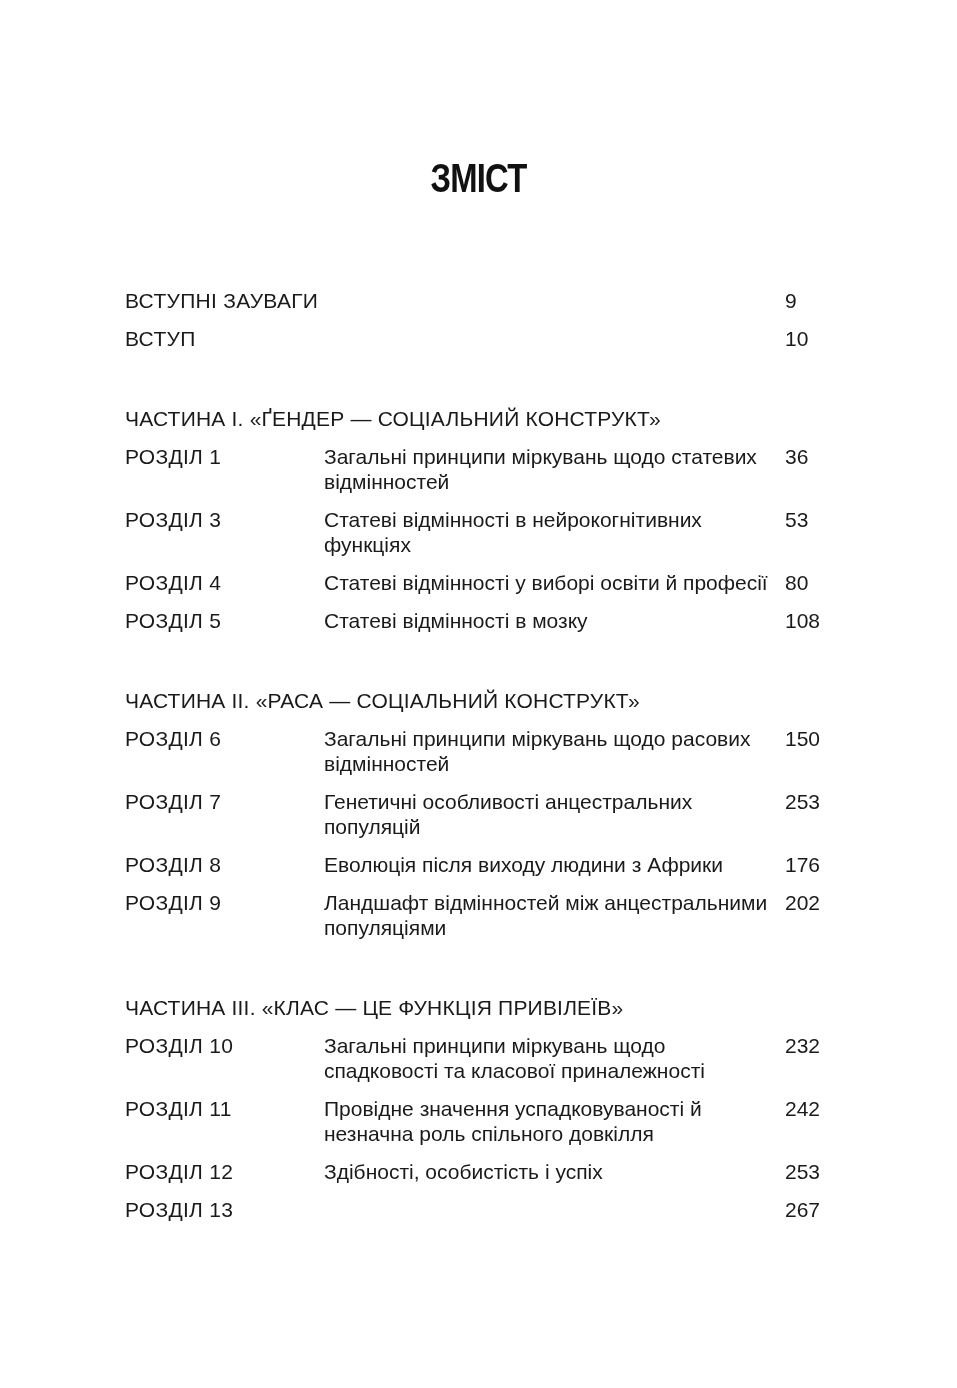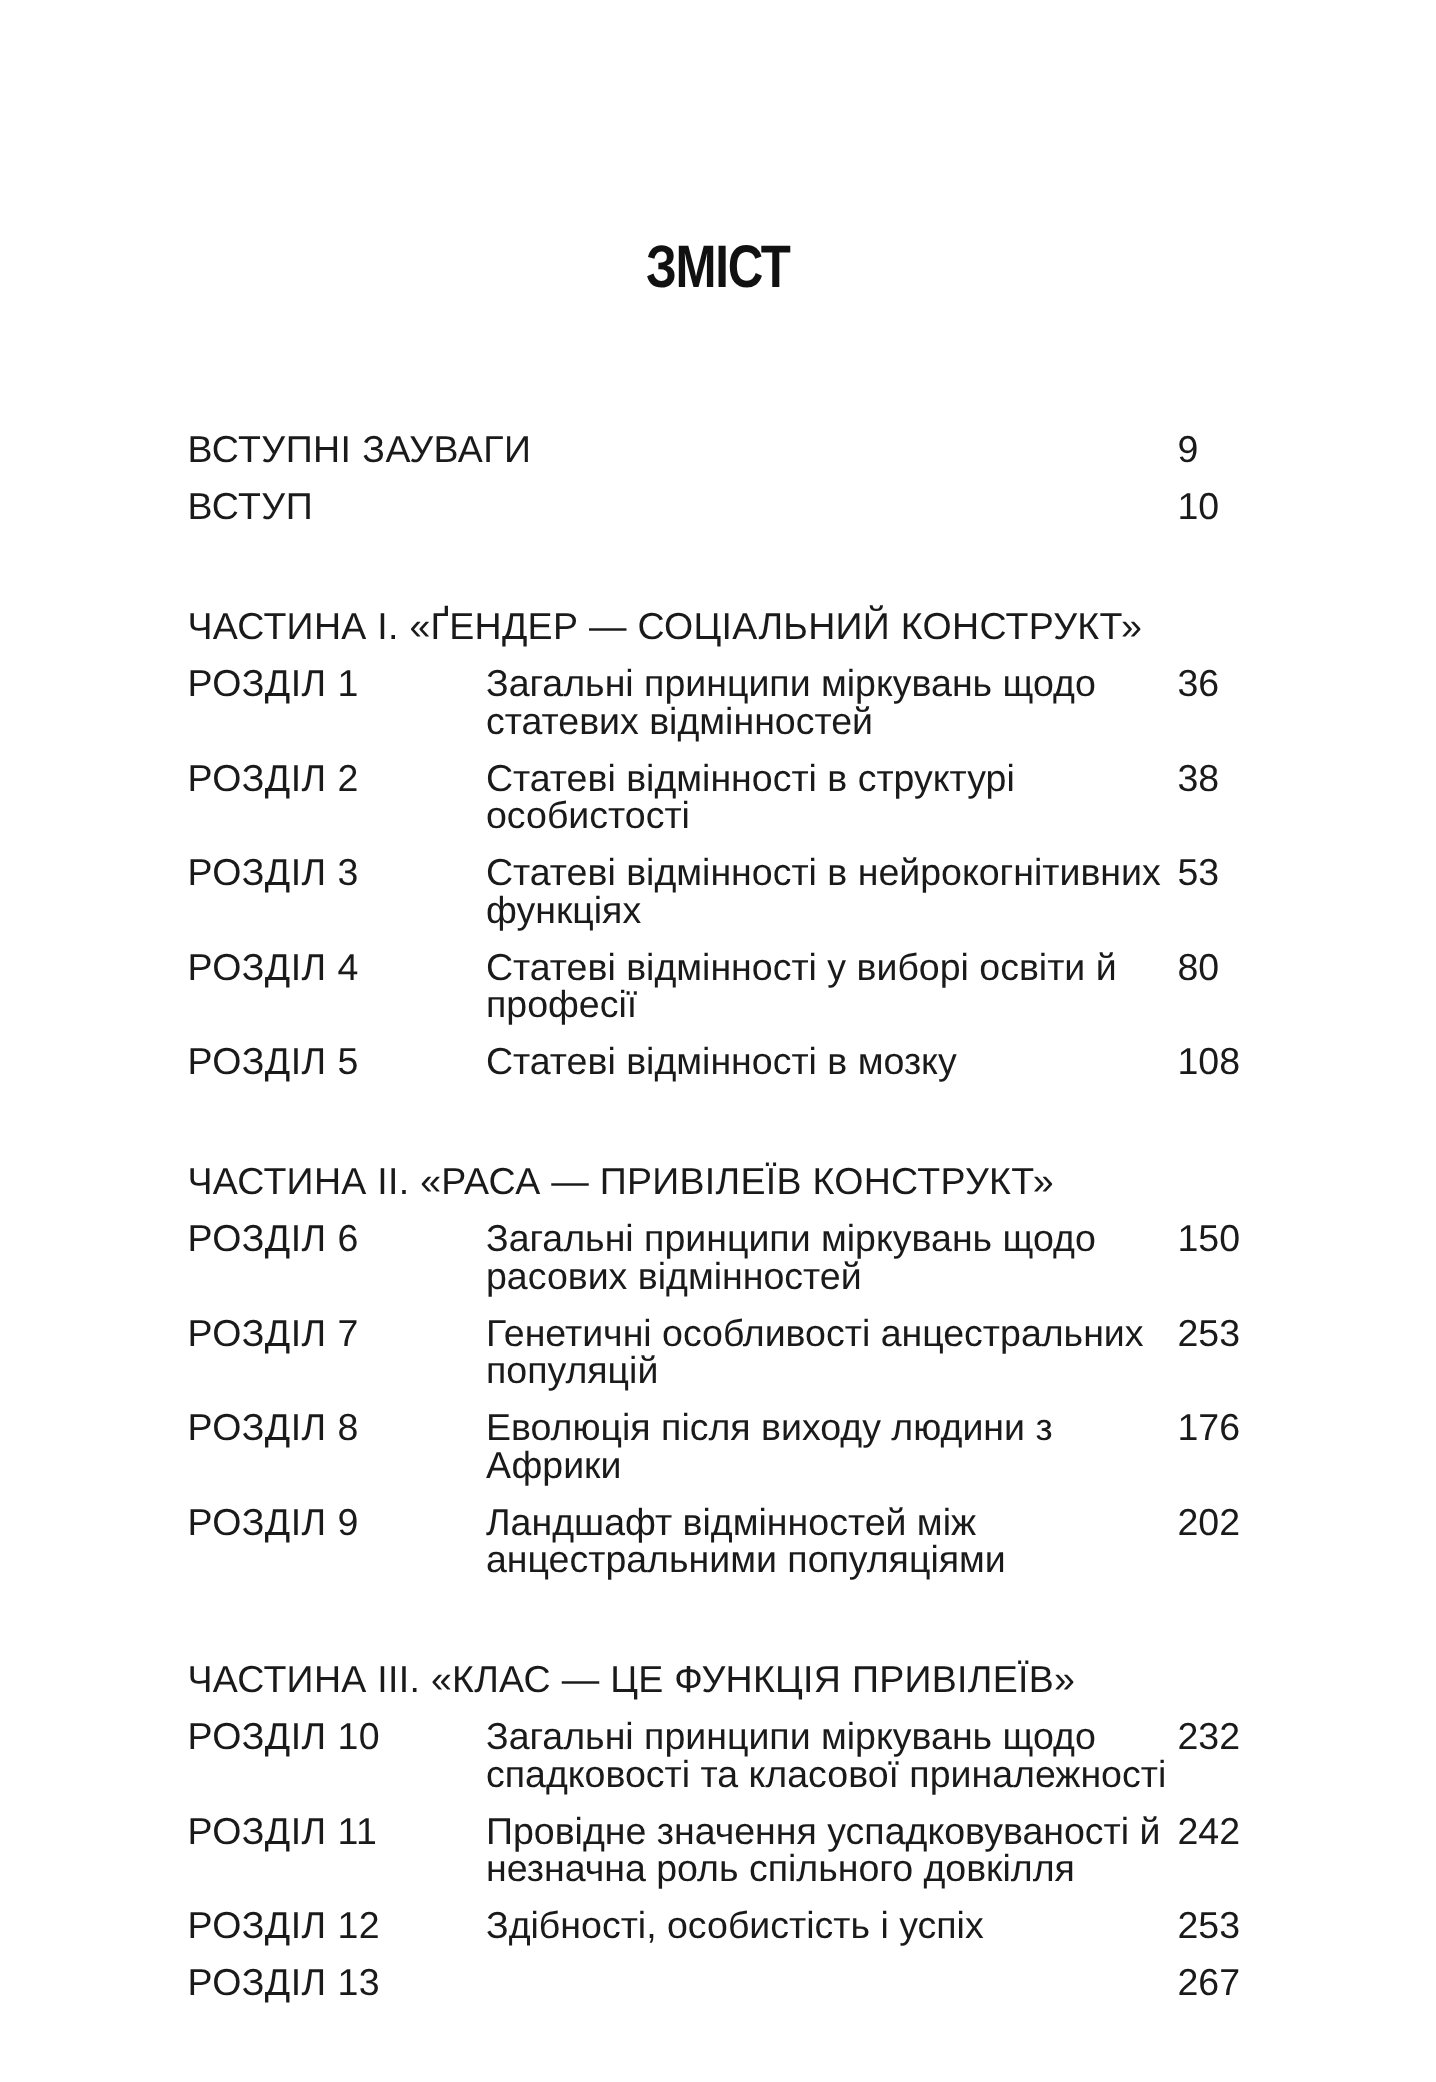--- a/index.html
+++ b/index.html
@@ -27,21 +27,21 @@
       letter-spacing: -1px;
       transform: scaleX(0.82);
       color: #111;
       margin: 0;
     }
     .toc {
       position: absolute;
       left: 125px;
       top: 288px;
       width: 700px;
-      font-size: 25px;
+      font-size: 21px;
       line-height: 25px;
     }
     .row {
       position: relative;
       display: flex;
       align-items: flex-start;
       margin-bottom: 13px;
     }
     .row .label {
       width: 199px;
@@ -83,41 +83,36 @@
     <span class="page">10</span>
   </div>
 
   <div class="part">ЧАСТИНА І. «ҐЕНДЕР — СОЦІАЛЬНИЙ КОНСТРУКТ»</div>
   <div class="row">
     <span class="label">РОЗДІЛ 1</span>
     <span class="title">Загальні принципи міркувань щодо статевих відмінностей</span>
     <span class="page">36</span>
   </div>
   <div class="row">
-    <span class="label">РОЗДІЛ 2</span>
-    <span class="title">Статеві відмінності в структурі особистості</span>
-    <span class="page">38</span>
-  </div>
-  <div class="row">
     <span class="label">РОЗДІЛ 3</span>
     <span class="title">Статеві відмінності в нейрокогнітивних функціях</span>
     <span class="page">53</span>
   </div>
   <div class="row">
     <span class="label">РОЗДІЛ 4</span>
     <span class="title">Статеві відмінності у виборі освіти й професії</span>
     <span class="page">80</span>
   </div>
   <div class="row">
     <span class="label">РОЗДІЛ 5</span>
     <span class="title">Статеві відмінності в мозку</span>
     <span class="page">108</span>
   </div>
 
-  <div class="part">ЧАСТИНА ІІ. «РАСА — ПРИВІЛЕЇВ КОНСТРУКТ»</div>
+  <div class="part">ЧАСТИНА ІІ. «РАСА — СОЦІАЛЬНИЙ КОНСТРУКТ»</div>
   <div class="row">
     <span class="label">РОЗДІЛ 6</span>
     <span class="title">Загальні принципи міркувань щодо расових відмінностей</span>
     <span class="page">150</span>
   </div>
   <div class="row">
     <span class="label">РОЗДІЛ 7</span>
     <span class="title">Генетичні особливості анцестральних популяцій</span>
     <span class="page">253</span>
   </div>

